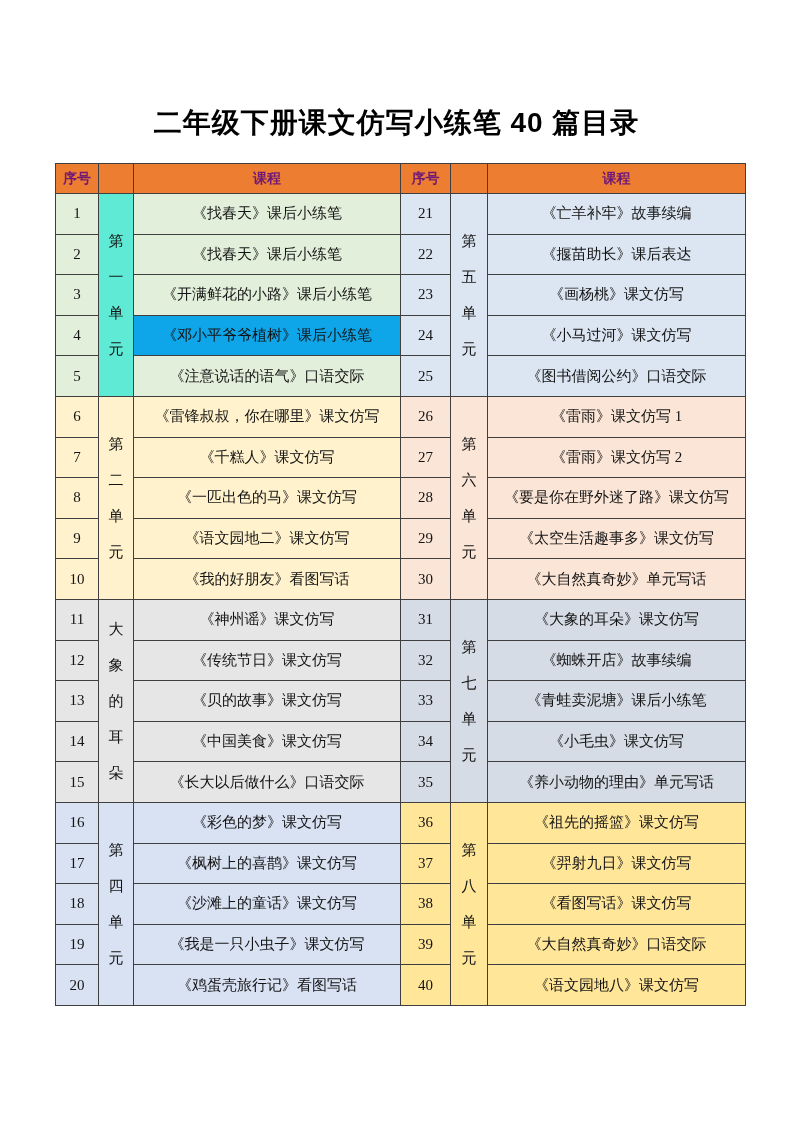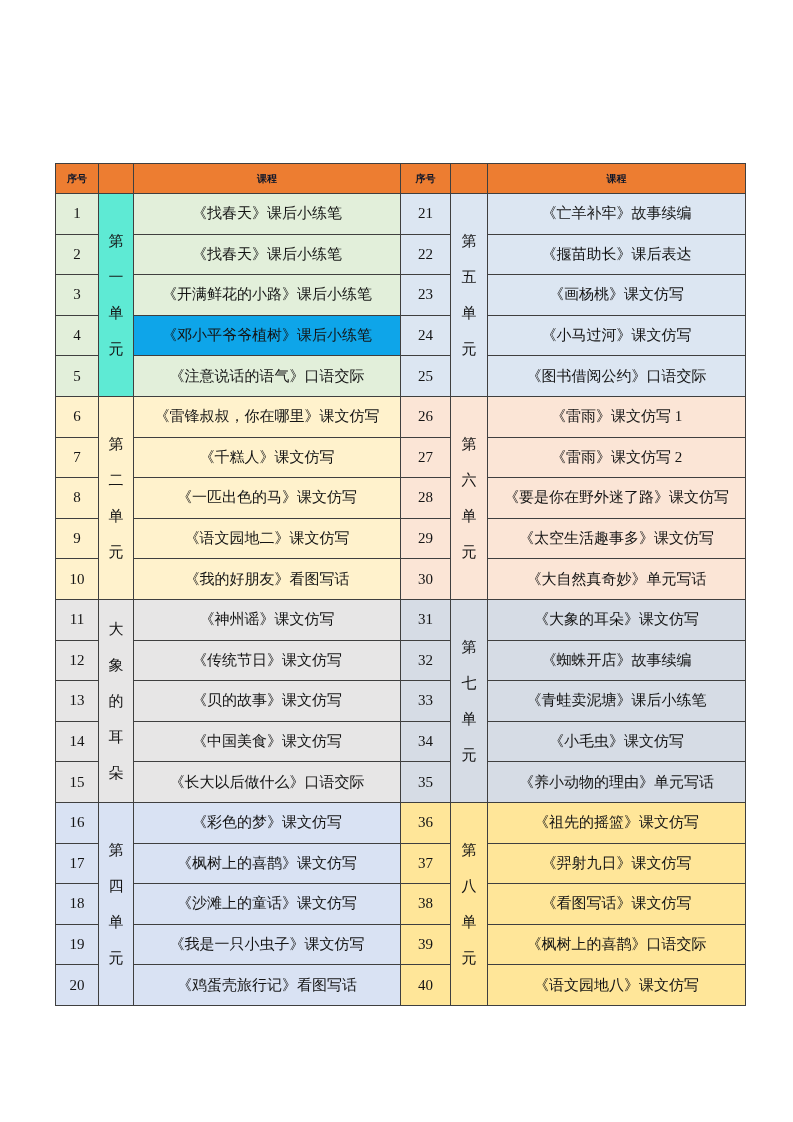--- a/index.html
+++ b/index.html
@@ -35,43 +35,44 @@
   }
   .toc th, .toc td {
     border: 1px solid #3f3f3f;
     padding: 0;
     text-align: center;
     vertical-align: middle;
     overflow: hidden;
   }
   .toc thead th {
     height: 29px;
-    font-size: 10px;
+    font-size: 14px;
     font-weight: bold;
-    color: #0f172a;
+    color: #701a75;
   }
   .toc tbody td {
     height: 39.6px;
     font-size: 15px;
     font-weight: normal;
   }
   .vtext {
     display: inline-block;
     width: 17px;
     font-size: 15px;
     line-height: 36px;
     word-break: break-all;
     white-space: normal;
   }
 </style>
 </head>
 <body>
 
 <div class="page">
 
+  <h1 class="title">二年级下册课文仿写小练笔 40 篇目录</h1>
 
   <table class="toc">
     <colgroup>
       <col style="width:43px">
       <col style="width:35px">
       <col style="width:267px">
       <col style="width:50px">
       <col style="width:37px">
       <col style="width:258px">
     </colgroup>
@@ -199,21 +200,21 @@
         <tr>
           <td style="background: rgb(217, 226, 243);">18</td>
           <td style="background: rgb(217, 226, 243);">《沙滩上的童话》课文仿写</td>
           <td style="background: rgb(255, 230, 153);">38</td>
           <td style="background: rgb(255, 230, 153);">《看图写话》课文仿写</td>
         </tr>
         <tr>
           <td style="background: rgb(217, 226, 243);">19</td>
           <td style="background: rgb(217, 226, 243);">《我是一只小虫子》课文仿写</td>
           <td style="background: rgb(255, 230, 153);">39</td>
-          <td style="background: rgb(255, 230, 153);">《枫树上的喜鹊》口语交际</td>
+          <td style="background: rgb(255, 230, 153);">《大自然真奇妙》口语交际</td>
         </tr>
         <tr>
           <td style="background: rgb(217, 226, 243);">20</td>
           <td style="background: rgb(217, 226, 243);">《鸡蛋壳旅行记》看图写话</td>
           <td style="background: rgb(255, 230, 153);">40</td>
           <td style="background: rgb(255, 230, 153);">《语文园地八》课文仿写</td>
         </tr>
       </tbody>
   </table>
 

